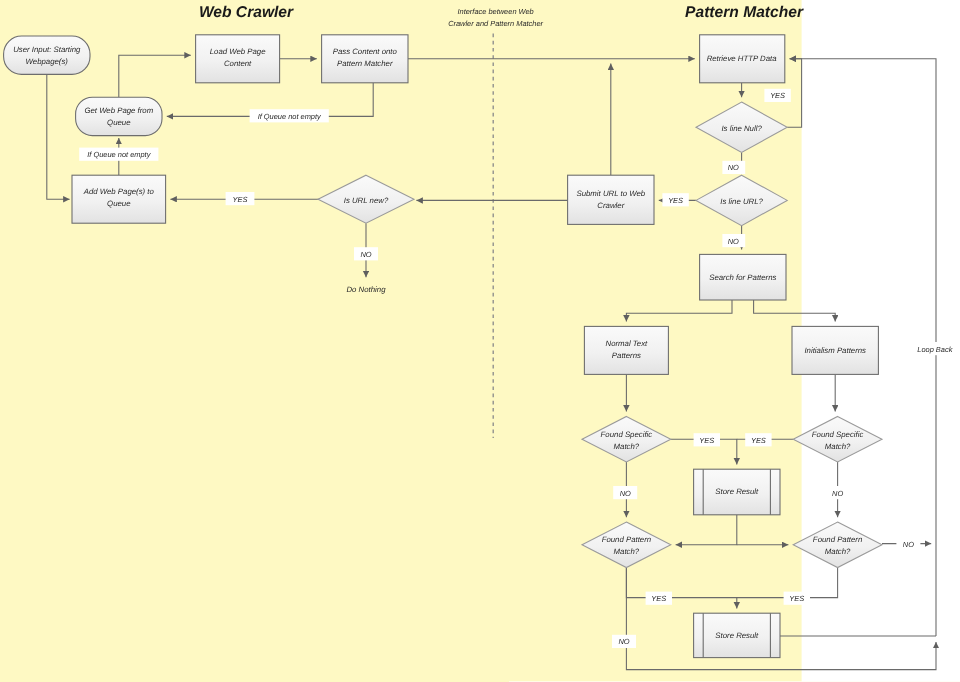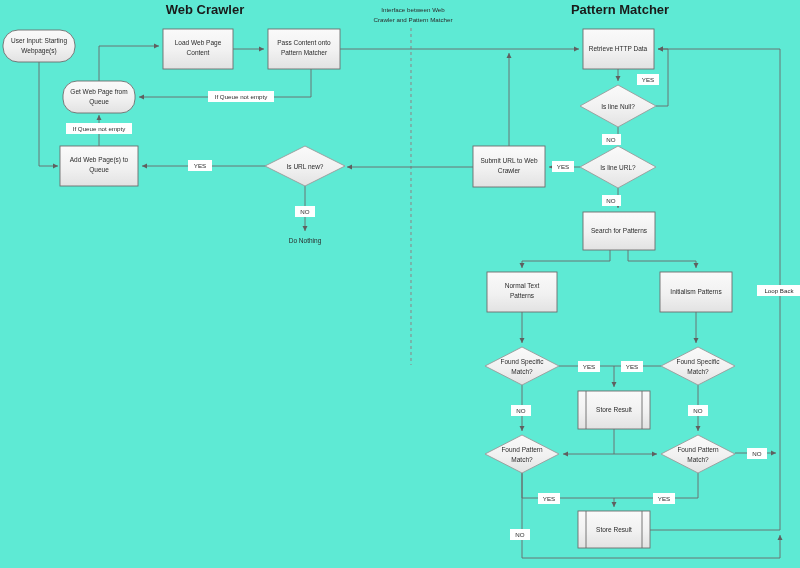--- a/index.html
+++ b/index.html
@@ -1,17 +1,17 @@
 <!DOCTYPE html>
 <html><head>
 <meta charset="utf-8">
 <style>
   html,body{margin:0;padding:0;background:#ffffff;}
   body{width:800px;height:568px;overflow:hidden;font-family:"Liberation Sans",sans-serif;}
-  #stage{position:relative;width:800px;height:568px;background:#5eead4;}
+  #stage{position:relative;width:668px;height:568px;background:#fef9c3;font-style:italic;}
   svg{position:absolute;top:0;left:0;width:800px;height:568px;}
   .title{font-size:13px;font-weight:bold;fill:#1a1a1a;text-anchor:middle;}
   .nodetext{font-size:6.5px;fill:#2a2a2a;text-anchor:middle;}
   .edgetext{font-size:6.2px;fill:#2a2a2a;text-anchor:middle;}
   .notetext{font-size:6.2px;fill:#2a2a2a;text-anchor:middle;}
   .shape{fill:url(#boxgrad);stroke:#6d6d6d;stroke-width:0.9;}
   .diamond{fill:url(#boxgrad);stroke:#9a9a9a;stroke-width:0.9;}
   .ln{stroke:#6a6a6a;stroke-width:0.9;fill:none;}
   .dash{stroke:#8a8a8a;stroke-width:1.1;fill:none;stroke-dasharray:3 3;}
 </style>

